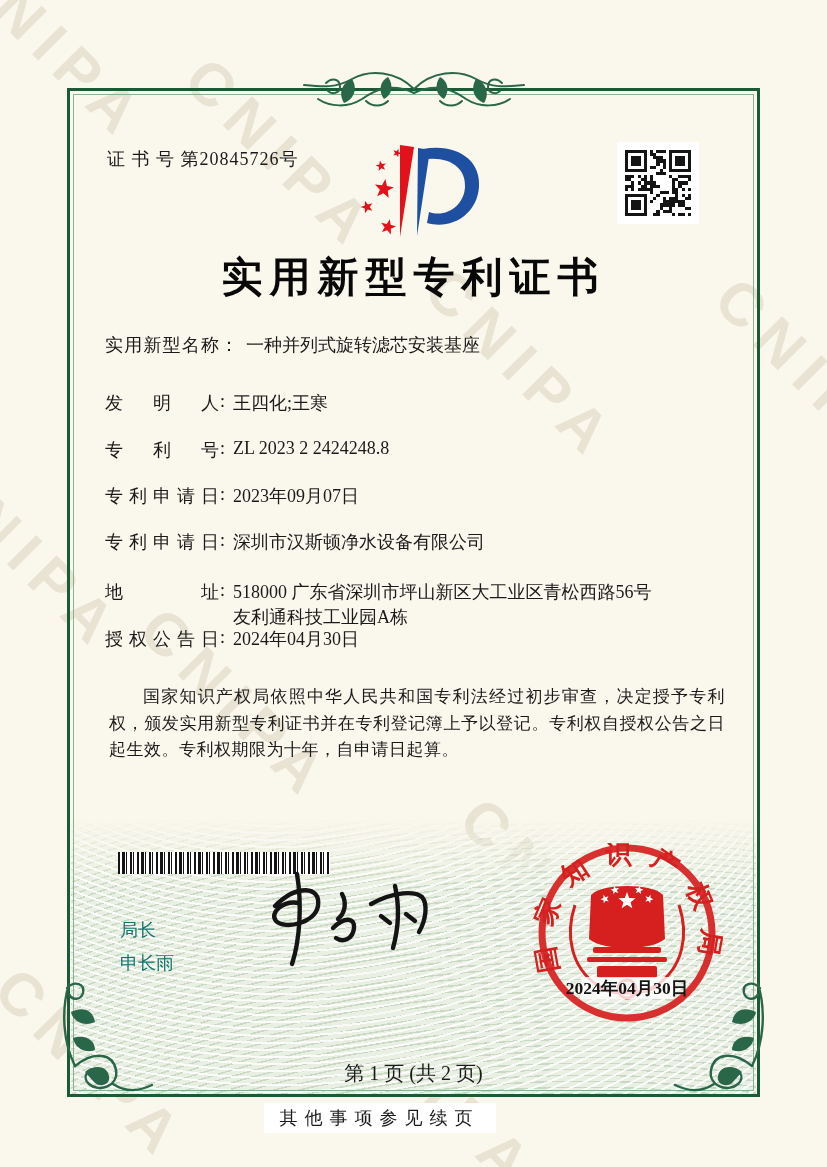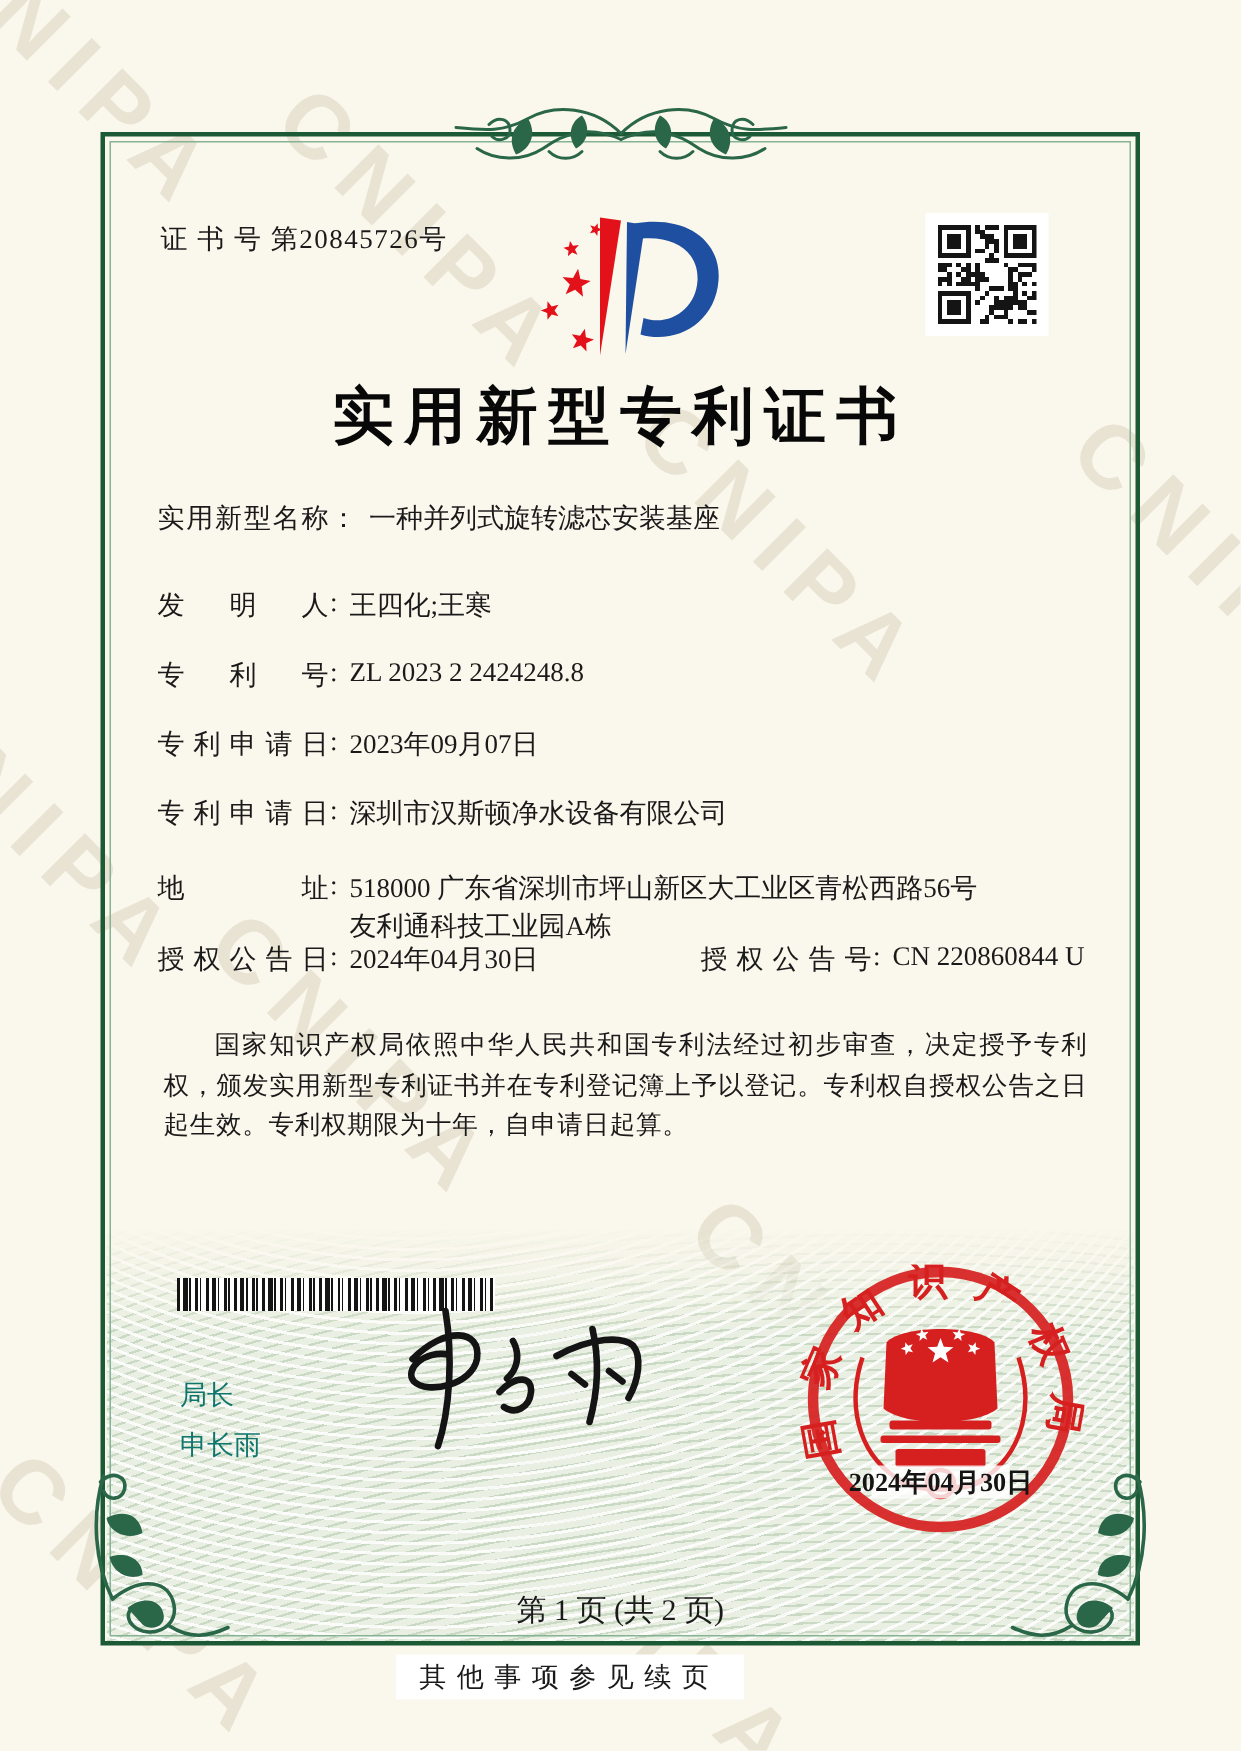--- a/index.html
+++ b/index.html
@@ -321,23 +321,20 @@
     <span class="f-label">专利申请日</span><span class="f-colon">:</span><span class="f-value">2023年09月07日</span>
   </div>
   <div class="frow" style="top:530px;">
     <span class="f-label">专利申请日</span><span class="f-colon">:</span><span class="f-value">深圳市汉斯顿净水设备有限公司</span>
   </div>
   <div class="frow" style="top:580px;">
     <span class="f-label">地址</span><span class="f-colon">:</span><span class="f-value addr-val"><span>518000 广东省深圳市坪山新区大工业区青松西路56号</span><br><span>友利通科技工业园A栋</span></span>
   </div>
   <div class="frow" style="top:627px;width:650px;">
     <span class="f-label">授权公告日</span><span class="f-colon">:</span><span class="f-value">2024年04月30日</span>
-    <span class="grant-no">
-      <span class="f-label">授权公告号</span><span class="f-colon">:</span><span class="f-value">CN 220860844 U</span>
-    </span>
   </div>
 </div>
 
 <div class="bodytext">
   <p>国家知识产权局依照中华人民共和国专利法经过初步审查，决定授予专利权，颁发实用新型专利证书并在专利登记簿上予以登记。专利权自授权公告之日起生效。专利权期限为十年，自申请日起算。</p>
 </div>
 
 <div class="barcode"></div>
 
 <div class="bureau" style="top:918px;">局长</div>

